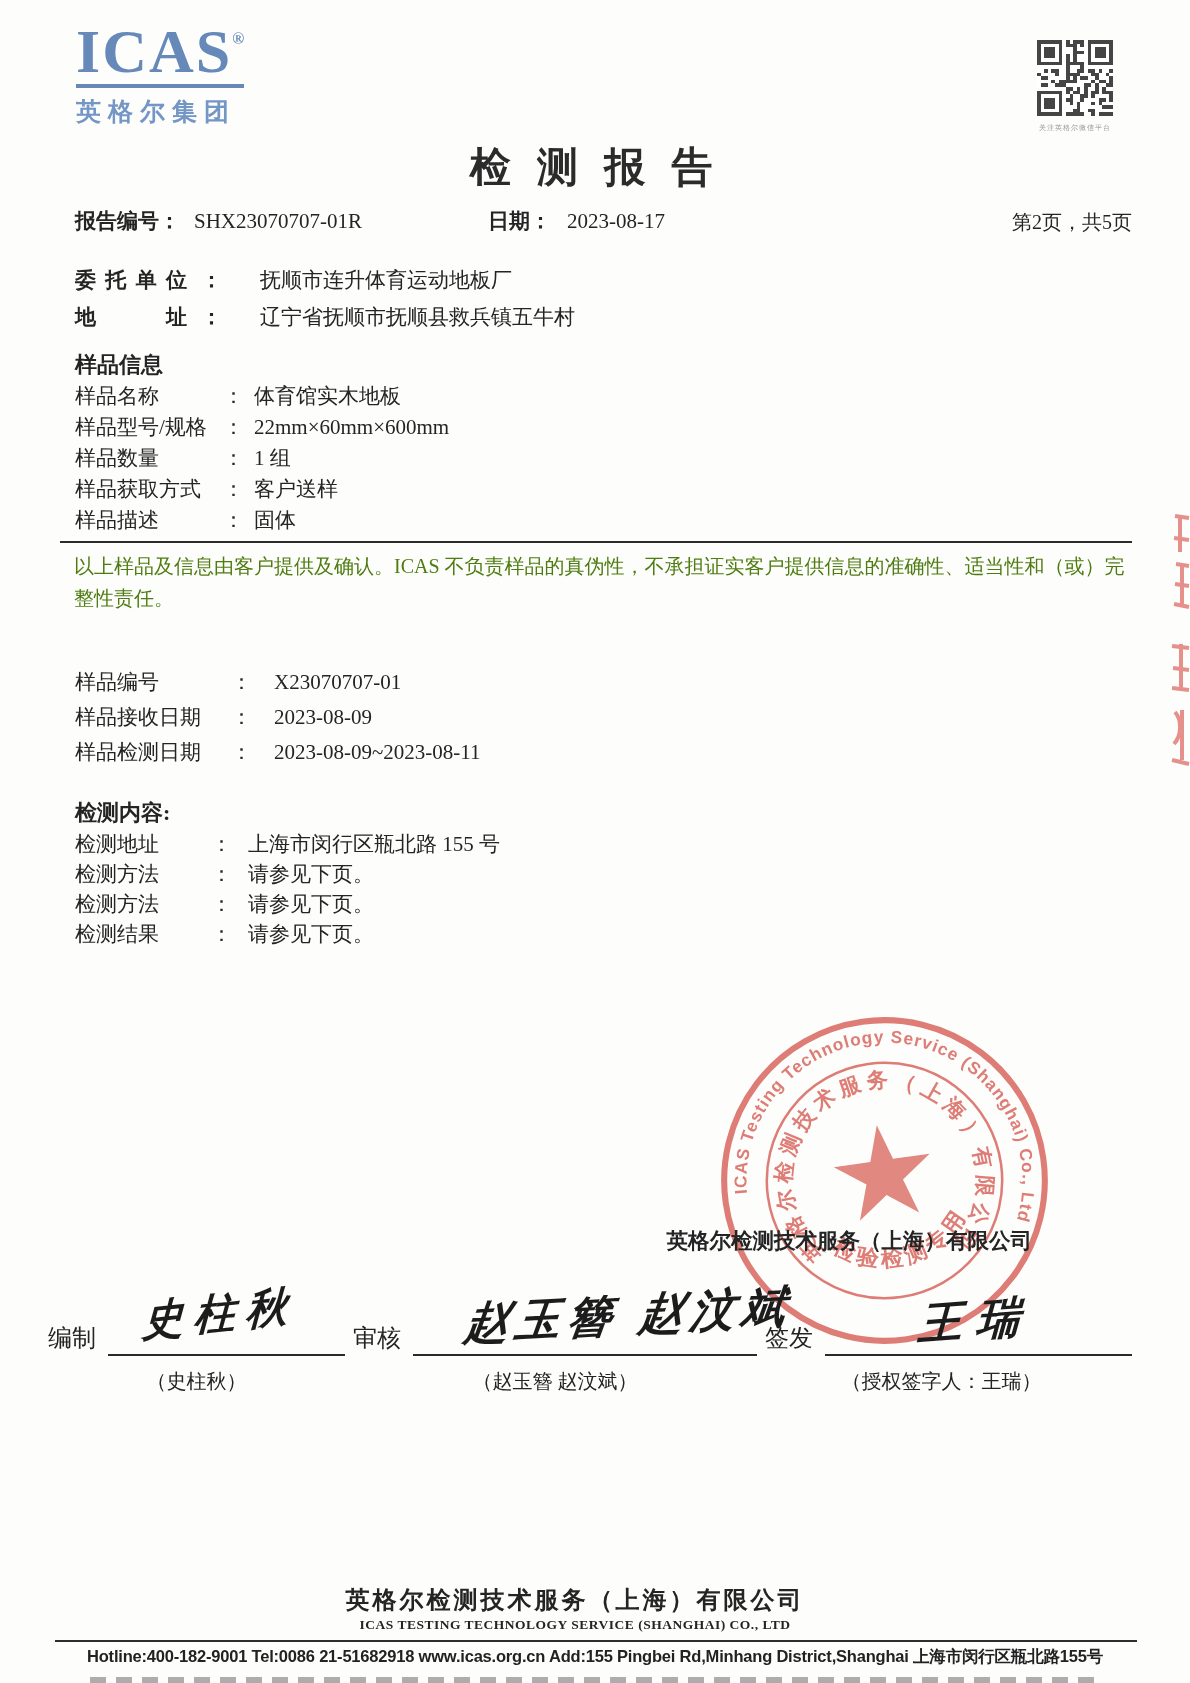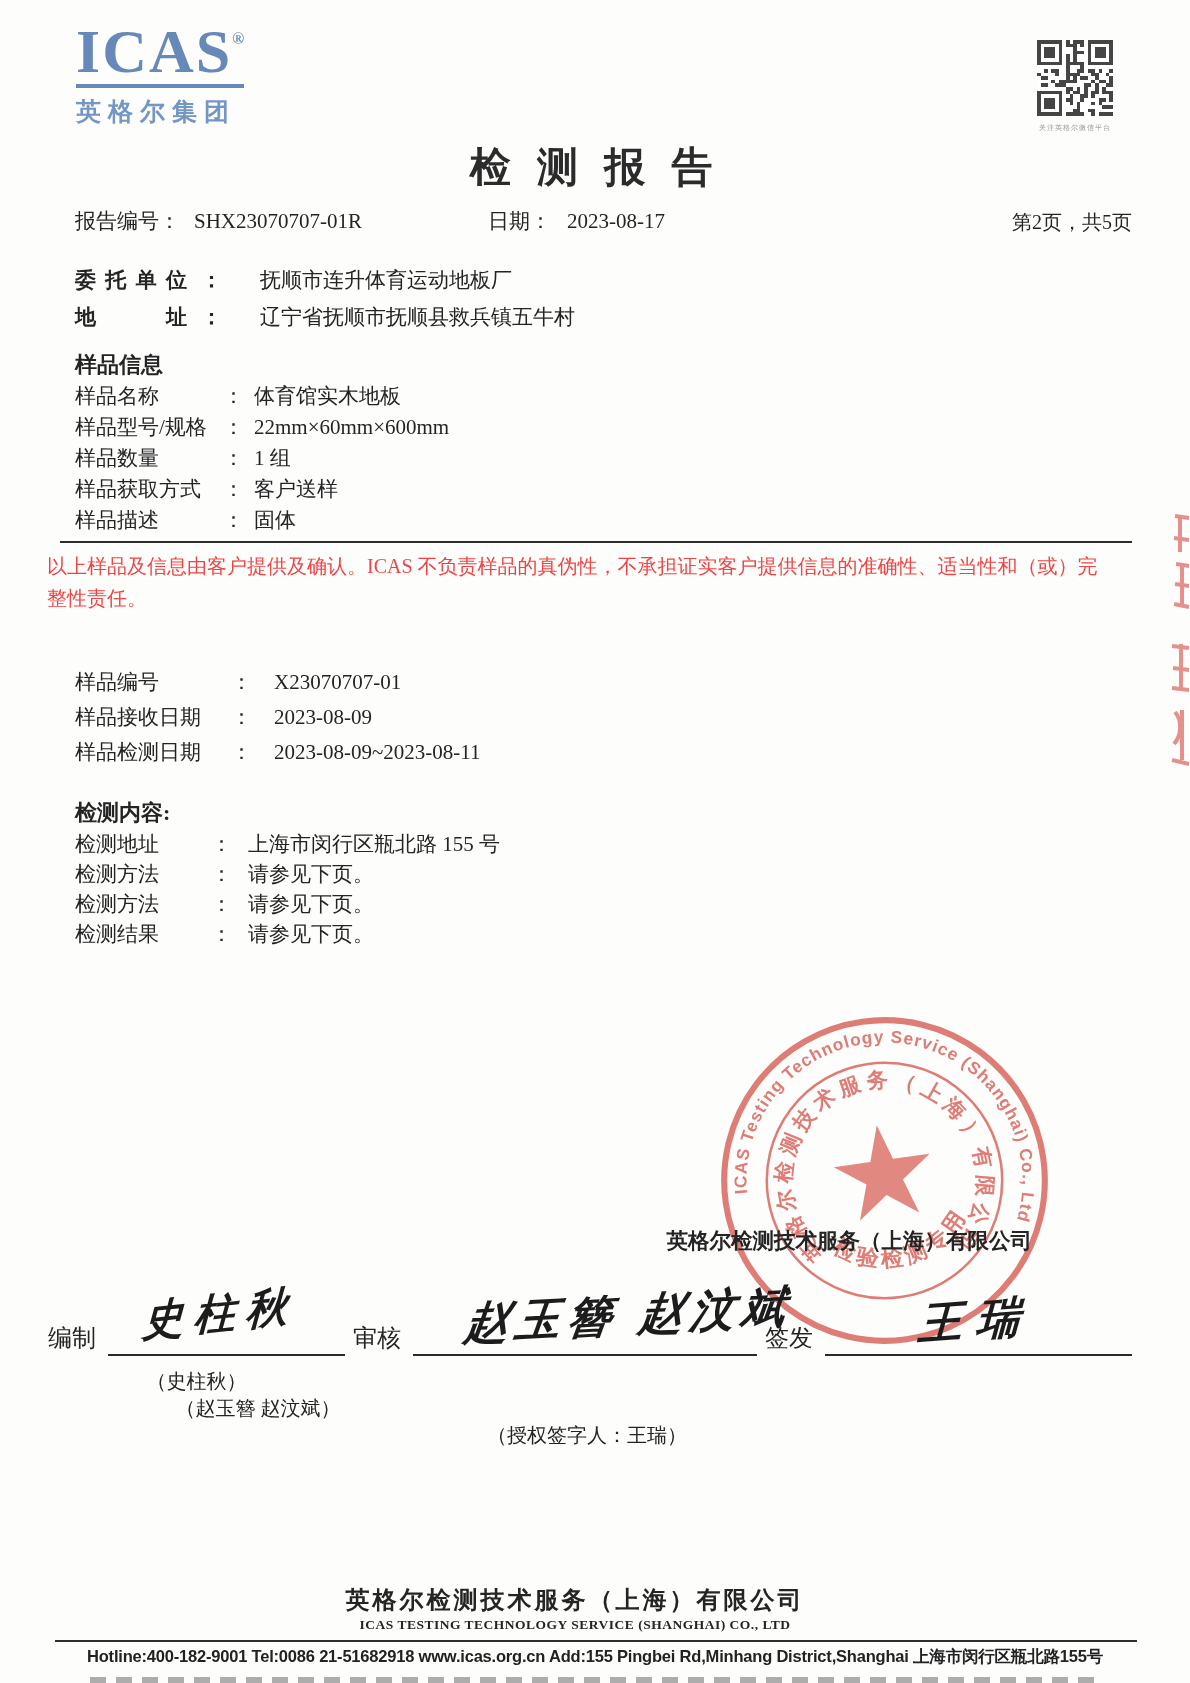--- a/index.html
+++ b/index.html
@@ -12,42 +12,42 @@
   .logo-main{display:inline-block; border-bottom:4px solid #6689ba; padding-bottom:2px; line-height:1;}
   .logo-word{font-family:"Liberation Serif",serif; font-weight:bold; font-size:62px; letter-spacing:2px; color:#6689ba;}
   .logo-reg{font-size:16px; color:#6689ba; vertical-align:28px; font-weight:bold;}
   .logo-group{margin-top:7px; font-size:25px; letter-spacing:7px; color:#7396c5; font-weight:bold;}
   .qr-wrap{position:absolute; left:1036px; top:40px; width:78px; text-align:center;}
   .qr-caption{margin-top:3px; font-size:7px; letter-spacing:1px; color:#9a9a9a; white-space:nowrap;}
   
   .title{position:absolute; top:140px; left:0; width:100%; text-align:center;
     font-size:41px; font-weight:bold; letter-spacing:8px; color:#2b2b2b;}
   .meta{position:absolute; top:207px; left:75px; right:58px; font-size:21px;}
-  .meta .m-label{font-weight:normal;}
+  .meta .m-label{font-weight:bold;}
   .meta-report{position:absolute; left:0; top:0;}
   .meta-report .m-value{margin-left:14px;}
   .meta-date{position:absolute; left:413px; top:0;}
   .meta-date .m-value{margin-left:16px;}
   .meta-page{position:absolute; right:0; top:2px; font-size:20px;}
   
   .row{display:flex; align-items:baseline; font-size:21px;}
   .lab{display:inline-block; text-align:justify; text-align-last:justify;}
   .client{position:absolute; left:75px; top:266px;}
   .client .row{height:37px;}
   .client .lab{width:112px; font-weight:bold;}
   .client .colon{font-weight:bold; margin-left:14px;}
   .client .val{margin-left:38px;}
   .sec-head{position:absolute; left:75px; font-size:22px; font-weight:bold;}
   .samples{position:absolute; left:75px; top:382px;}
   .samples .row{height:31px;}
   .samples .lab{width:138px; text-align-last:left;}
   .samples .colon{margin-left:10px;}
   .samples .val{margin-left:10px;}
   .rule{position:absolute; left:60px; width:1072px; height:0; border-top:2.5px solid #2c2c2c;}
-  .disclaimer{position:absolute; left:47px; top:550px; width:1068px; font-size:20px; line-height:1.6; color:#ef4444;}
+  .disclaimer{position:absolute; left:74px; top:550px; width:1068px; font-size:20px; line-height:1.6; color:#4d7c0f;}
   .ids{position:absolute; left:75px; top:668px;}
   .ids .row{height:35px;}
   .ids .lab{width:150px; text-align-last:left;}
   .ids .colon{margin-left:6px;}
   .ids .val{margin-left:22px;}
   .tests{position:absolute; left:75px; top:830px;}
   .tests .row{height:30px;}
   .tests .lab{width:128px; text-align-last:left;}
   .tests .colon{margin-left:8px;}
   .tests .val{margin-left:16px;}
@@ -60,21 +60,21 @@
   .sig-block{display:flex; align-items:flex-end;}
   .sig-b1{width:297px;} .sig-b2{width:404px; margin-left:8px;justify-content:flex-end;} .sig-b3{flex:1; margin-left:8px;}
   .sig-label{font-size:24px; padding-bottom:2px; white-space:nowrap;}
   .sig-line{position:relative; flex:1; margin-left:12px; height:58px; border-bottom:2.5px solid #2a2a2a;}
   .sig-script{position:absolute; bottom:0px; left:14%; white-space:nowrap;
     font-family:"DejaVu Serif",serif; font-style:italic; font-weight:bold;
     color:#1c1c1c; transform:rotate(-6deg) skewX(-8deg); transform-origin:left bottom;}
   .s1{font-size:42px; letter-spacing:10px; bottom:4px;}
   .s2{font-size:45px; letter-spacing:6px; transform:rotate(-3deg) skewX(-10deg);}
   .s3{font-size:44px; letter-spacing:14px; left:30%; transform:rotate(-4deg) skewX(-6deg);}
-  .sig-names{position:absolute; left:48px; right:72px; top:1368px; display:flex; font-size:20px;flex-direction:column;}
+  .sig-names{position:absolute; left:48px; right:72px; top:1368px; display:flex; font-size:20px;}
   .sig-names span{display:block; text-align:center;}
   .n1{width:297px;} .n2{width:404px; margin-left:8px;} .n3{flex:1; margin-left:8px;}
   
   .f-company{position:absolute; top:1584px; left:575px; transform:translateX(-50%);
     font-size:24px; font-weight:bold; letter-spacing:3px; white-space:nowrap;}
   .f-company-en{position:absolute; top:1617px; left:575px; transform:translateX(-50%);
     font-size:13.5px; font-weight:bold; letter-spacing:.5px; white-space:nowrap;}
   .f-cert{position:absolute; top:1585px; left:852px; font-family:"DejaVu Sans Mono",monospace;
     font-size:45px; letter-spacing:1px; color:#cf5b47; z-index:3;}
   .f-rule{position:absolute; top:1640px; left:55px; width:1082px; border-top:2.5px solid #2e2e2e;}

